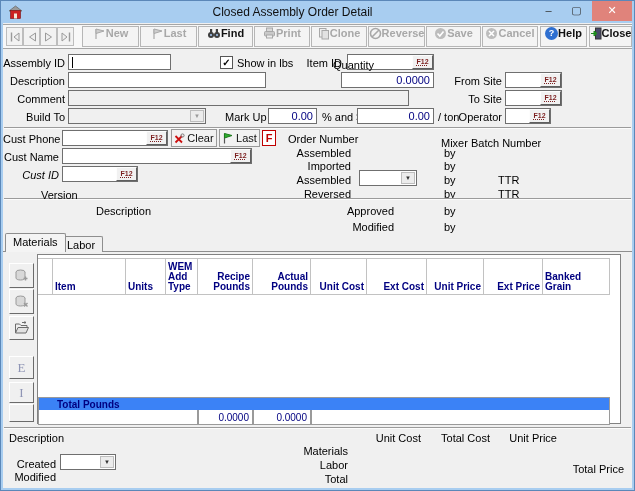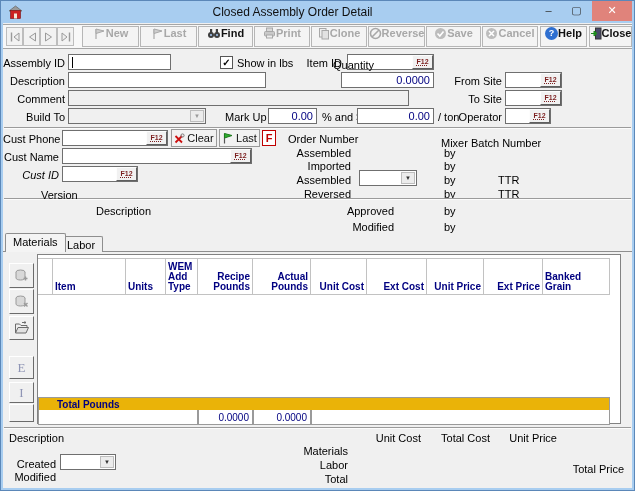--- a/index.html
+++ b/index.html
@@ -52,21 +52,21 @@
   .tabline { position:absolute; left:2px; top:250px; width:629px; height:1px; background:#8e8e8e; }
 
   
   .grid { position:absolute; left:36px; top:253px; width:584px; height:170px; background:#fff; border:1px solid #828282; }
   .ghdr { position:absolute; left:0; top:3px; display:flex; border-top:1px solid #c2c2c2; }
   .gh { height:36px; border-right:1px solid #c2c2c2; border-bottom:1px solid #c2c2c2;
         font-size:10px; font-weight:bold; color:#000080; line-height:10px;
         display:flex; align-items:flex-end; padding:1px 2px 2px 2px; white-space:pre-line; }
   .gh.num { justify-content:flex-end; text-align:right; }
   .gtl { position:absolute; left:0; top:142px; width:572px; height:14px; border:1px solid #9a9a9a;
-         font-size:10px; font-weight:bold; color:#000080; padding:1px 0 0 18px; background:#eab308; }
+         font-size:10px; font-weight:bold; color:#000080; padding:1px 0 0 18px; background:#3b82f6; }
   .grow { position:absolute; left:0; top:155px; height:15px; display:flex; }
   .gc { height:15px; border:1px solid #9a9a9a; border-top:none; font-size:10px; color:#000080;
         text-align:right; padding:2px 3px 0 0; background:#fff; }
 
   
   .side { position:absolute; left:8px; width:25px; background:#f0f0f0;
           border:1px solid; border-color:#ffffff #6b6b6b #6b6b6b #ffffff;
           display:flex; align-items:center; justify-content:center; }
   .side .ltr { font-family:"Liberation Serif", serif; font-size:13px; color:#8f95b5; }
 

